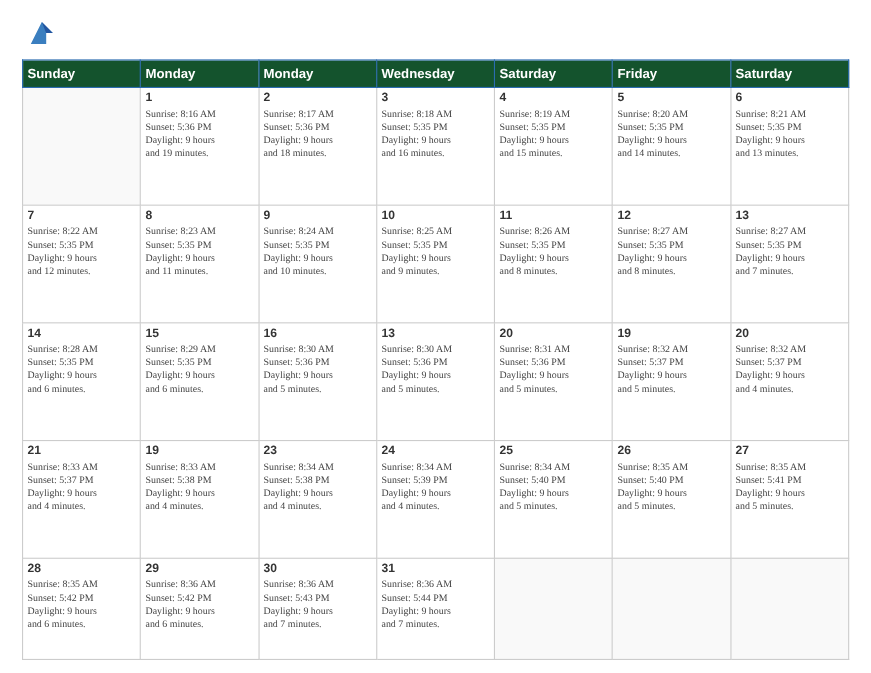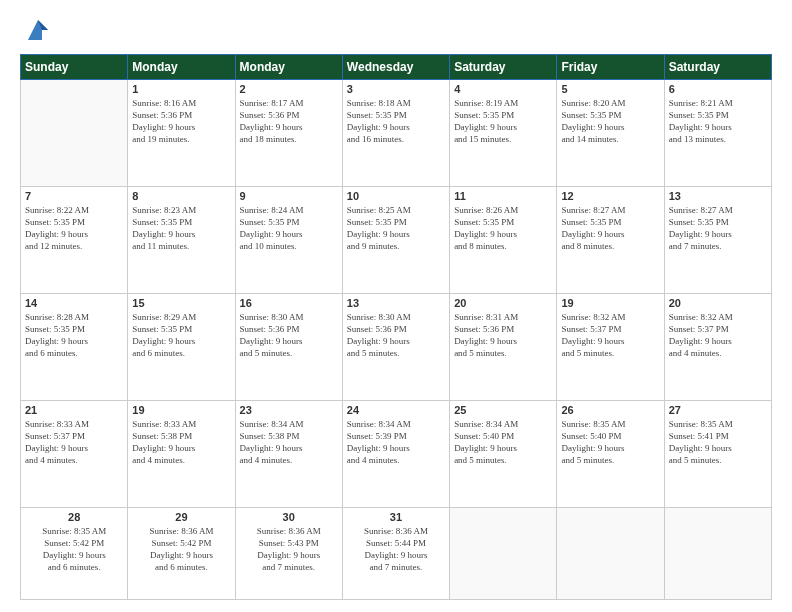--- a/index.html
+++ b/index.html
@@ -95,21 +95,20 @@
       margin-bottom: 2px;
     }
     .day-info {
       font-size: 9px;
       color: #444;
       line-height: 1.35;
       font-family: Liberation Serif, serif;
     }
     .calendar tr:last-child td {
       height: 76px;
-      text-align: center;
     }
   </style>
 </head>
 <body>
 
 <div class="page">
   <div class="header">
     <div class="logo">
       <div class="logo-text">
         <span class="logo-general"></span>

